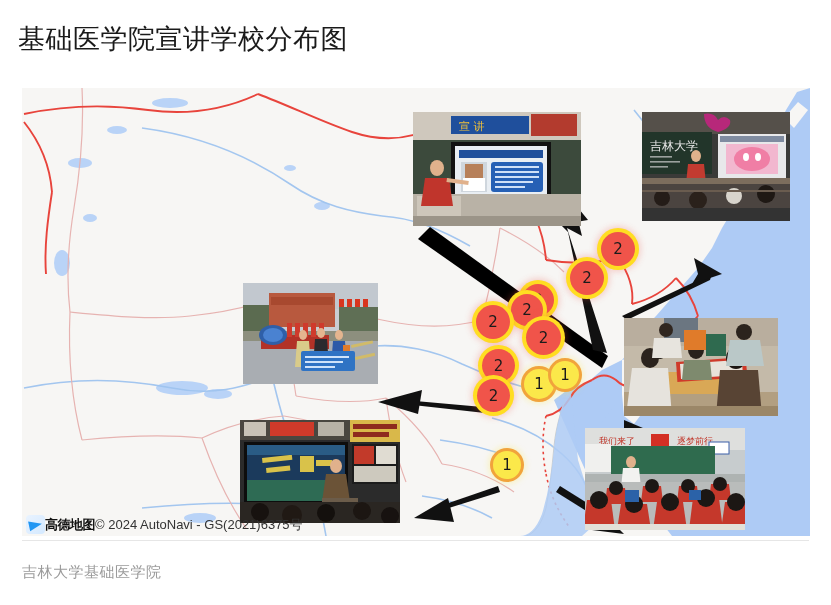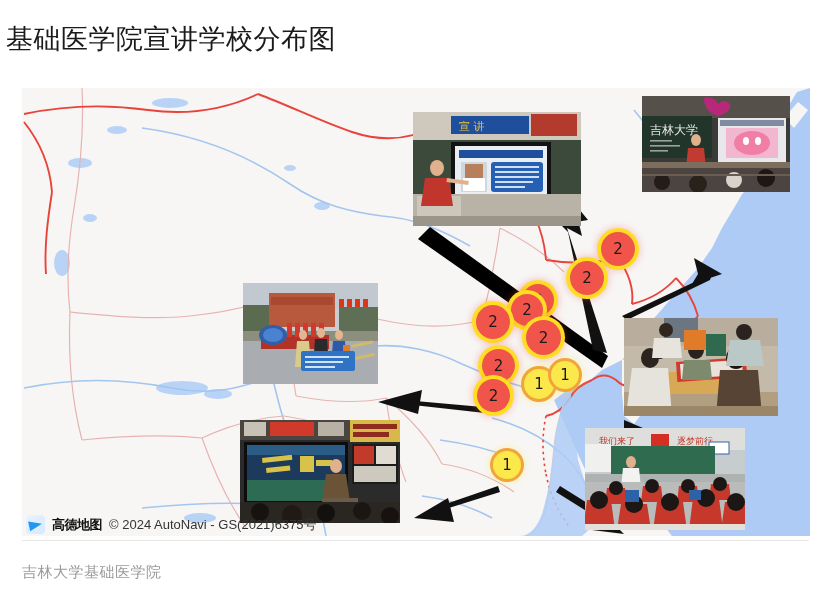--- a/index.html
+++ b/index.html
@@ -5,21 +5,21 @@
   * { box-sizing: border-box; margin: 0; padding: 0; }
   html, body {
     width: 831px; height: 605px;
     background: #ffffff;
     font-family: "Liberation Sans", "DejaVu Sans", sans-serif;
     overflow: hidden;
   }
   .slide { position: relative; width: 831px; height: 605px; background: #fff; }
 
   .slide-title {
-    position: absolute; left: 6px; top: 22px;
+    position: absolute; left: 18px; top: 22px;
     font-size: 27px; line-height: 34px;
     color: #1a1a1a; font-weight: 400;
     letter-spacing: 0.5px;
     white-space: nowrap;
   }
 
   .footer-note {
     position: absolute; left: 22px; top: 563px;
     font-size: 15px; color: #9b9b9b; letter-spacing: .5px;
   }
@@ -62,21 +62,21 @@
   .marker.yellow {
     background: #fbe84a;
     box-shadow: 0 0 0 3px #f1a33c, 0 0 6px 4px rgba(251,232,74,.35);
   }
 
   .arrow-layer { position: absolute; left:0; top:0; width: 788px; height: 448px; pointer-events:none; }
 
   
   .attrib {
     position: absolute; left: 4px; bottom: 2px;
-    display: flex; align-items: center; gap: 7px;
+    display: flex; align-items: center; gap: 0;
     font-size: 12.5px; color: #2b2b2b;
     background: rgba(255,255,255,0.0);
     white-space: nowrap;
   }
   .amap-logo {
     width: 19px; height: 19px; border-radius: 4px;
     background: linear-gradient(135deg,#e9f3ff 0%, #d4e9ff 100%);
     position: relative; flex: 0 0 auto;
   }
   .amap-logo::after {
@@ -252,21 +252,21 @@
         <rect x="0" y="82" width="168" height="32" fill="#b9b2a6"></rect>
         <rect x="4" y="84" width="44" height="30" fill="#cdc6ba"></rect>
 
         <ellipse cx="24" cy="56" rx="7" ry="8" fill="#e0b18c"></ellipse>
         <path d="M12,66 L36,66 L40,94 L8,94 Z" fill="#c0352c"></path>
         <rect x="34" y="66" width="22" height="4" fill="#e0b18c" transform="rotate(8 34 66)"></rect>
         <rect x="0" y="104" width="168" height="10" fill="#9b9488"></rect>
       </svg>
     </div>
 
-    <div class="photo" style="left:620px; top:8px; width:148px; height:96px;">
+    <div class="photo" style="left:620px; top:24px; width:148px; height:109px;">
       <svg class="pcanvas" viewBox="0 0 148 96" preserveAspectRatio="none">
         <rect width="148" height="96" fill="#3a3a38"></rect>
         <rect x="0" y="0" width="148" height="22" fill="#55504a"></rect>
         <path d="M62,2 q10,-2 14,6 q6,-6 12,0 q2,8 -12,12 q-14,-4 -14,-18 Z" fill="#b7287a"></path>
         <rect x="0" y="20" width="70" height="42" fill="#22352a"></rect>
         <text x="8" y="38" font-size="12" fill="#e9e9e9" font-family="DejaVu Sans">吉林大学</text>
         <g fill="#cfcfcf" opacity=".7">
           <rect x="8" y="44" width="22" height="1.6"></rect>
             <rect x="8" y="49" width="30" height="1.6"></rect>
           <rect x="8" y="54" width="18" height="1.6"></rect>

